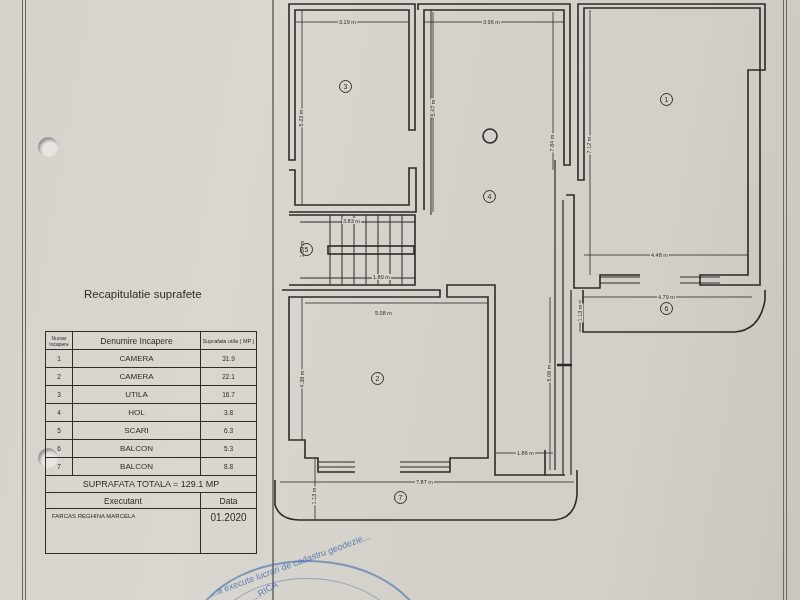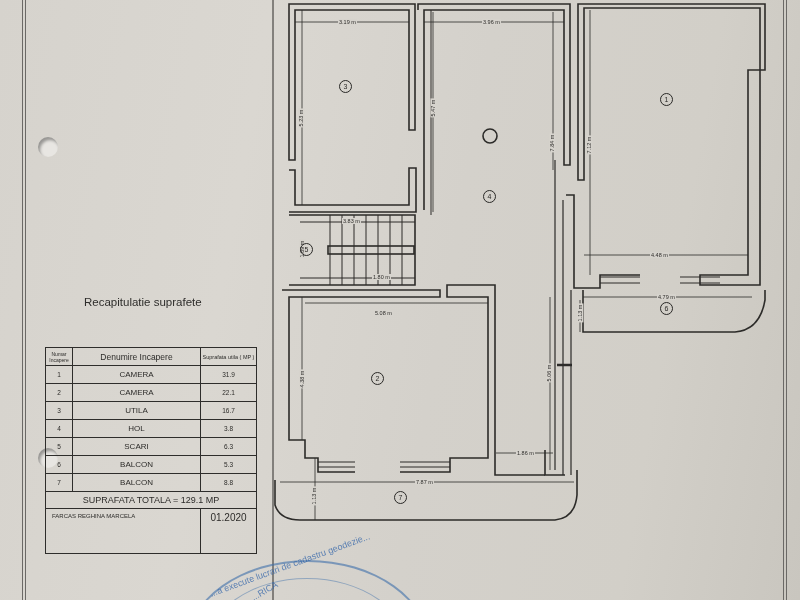--- a/index.html
+++ b/index.html
@@ -2,22 +2,22 @@
 <html><head>
 <meta charset="utf-8">
 <style>
   html, body { margin:0; padding:0; }
   body { width:800px; height:600px; overflow:hidden; background:#cfccc5; font-family:"Liberation Sans", sans-serif; position:relative; }
   .paper { position:absolute; left:0; top:0; width:800px; height:600px;
     background: linear-gradient(100deg, #d6d3cd 0%, #dad7d1 30%, #d4d1cb 55%, #d2cfc8 80%, #c9c6bf 100%); }
   .margin-line { position:absolute; top:0; height:600px; width:1px; background:#6b6966; }
   .punch { position:absolute; width:20px; height:20px; border-radius:50%; background:#e8e6e2; box-shadow: inset 2px 3px 3px rgba(0,0,0,0.35); }
   svg.plan { position:absolute; left:0; top:0; }
-  .table-title { position:absolute; left:84px; top:296px; font-size:11.5px; color:#2e2d2b; }
-  table.recap { position:absolute; left:45px; top:347px; width:212px; border-collapse:collapse; font-size:8px; color:#2c2b29; }
+  .table-title { position:absolute; left:84px; top:288px; font-size:11.5px; color:#2e2d2b; }
+  table.recap { position:absolute; left:45px; top:331px; width:212px; border-collapse:collapse; font-size:8px; color:#2c2b29; }
   table.recap td, table.recap th { border:1.3px solid #2e2d2b; padding:0; height:17px; text-align:center; font-weight:normal; }
   table.recap th.num { font-size:5px; line-height:6px; width:26px; }
   table.recap th.name { font-size:8.5px; }
   table.recap th.area { font-size:5.5px; line-height:6px; width:55px; }
   table.recap td.val { font-size:6.5px; }
   table.recap td.numcell { font-size:6.5px; }
   table.recap td.summary { font-size:9px; height:16px; }
   table.recap td.exec { font-size:8.5px; height:15px; }
   table.recap td.execname { font-size:6px; text-align:left; padding-left:6px; vertical-align:top; padding-top:4px; height:40px;}
   table.recap td.execdate { font-size:10px; vertical-align:top; padding-top:3px; }
@@ -166,20 +166,24 @@
   </tr>
   <tr>
     <td class="numcell">7</td>
     <td>BALCON</td>
     <td class="val">8.8</td>
   </tr>
   <tr>
     <td colspan="3" class="summary">SUPRAFATA TOTALA = 129.1 MP</td>
   </tr>
   <tr>
+    <td colspan="2" class="exec">Executant</td>
+    <td class="exec">Data</td>
+  </tr>
+  <tr>
     <td colspan="2" class="execname">FARCAS REGHINA MARCELA</td>
     <td class="execdate">01.2020</td>
   </tr>
 </tbody>
   </table>
 
 <div class="stamp"></div>
 <div class="stamp-inner"></div>
 <div class="stamp-text">...a execute lucrari de cadastru geodezie...</div>
 <div class="stamp-text2">...RICA</div>

